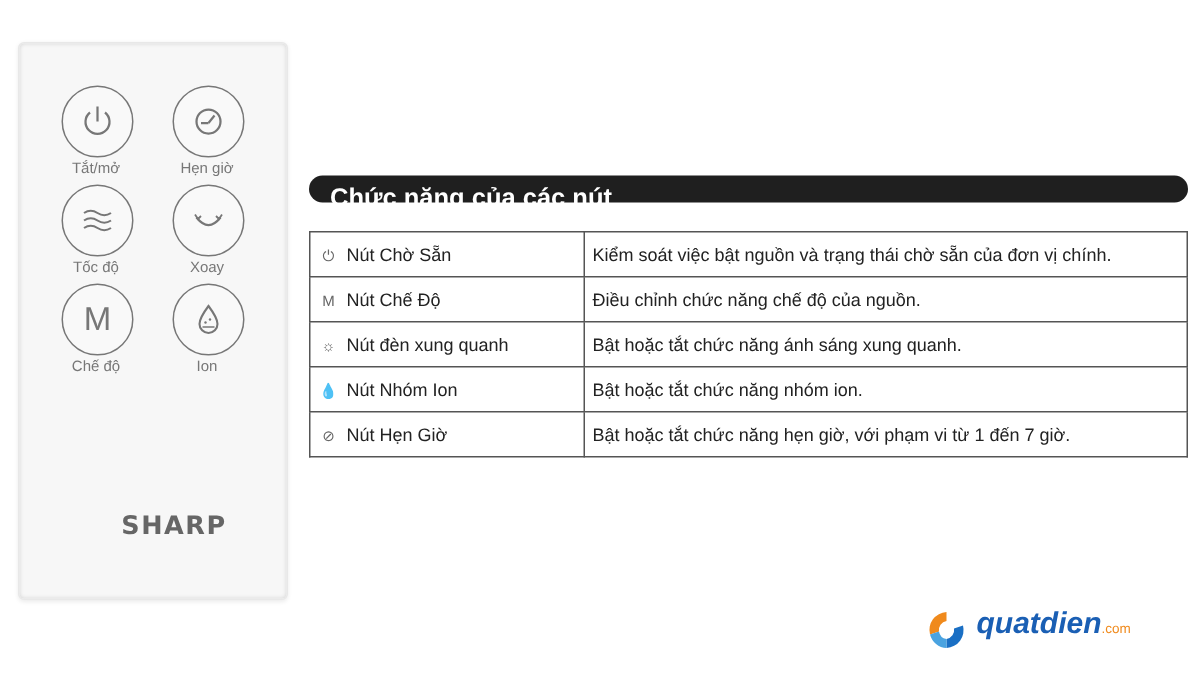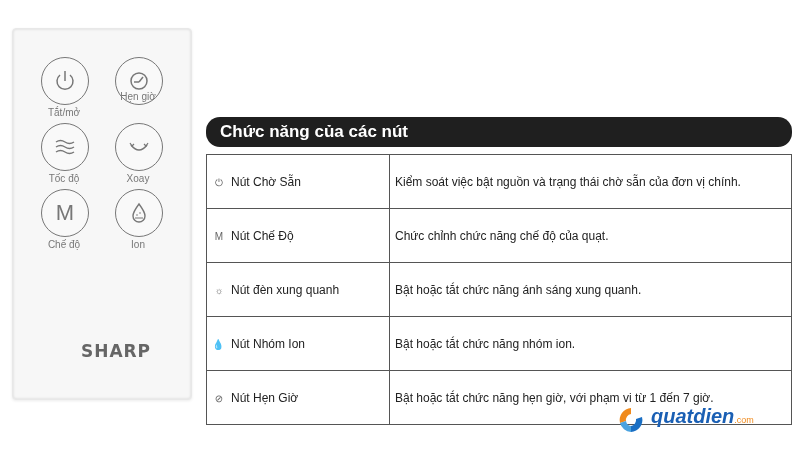--- a/index.html
+++ b/index.html
@@ -2,23 +2,23 @@
 <html><head>
 <meta charset="utf-8">
 <style>
   html,body{margin:0;padding:0;}
   body{width:800px;height:450px;background:#fff;position:relative;overflow:hidden;font-family:"Liberation Sans",sans-serif;color:#222;}
   .remote{position:absolute;left:12px;top:28px;width:178px;height:370px;background:#f7f7f7;border-radius:4px;box-shadow:0 0 3px rgba(0,0,0,0.15) inset, 0 1px 3px rgba(0,0,0,0.08);border:1px solid #e8e8e8;}
   .btn{position:absolute;width:46px;height:46px;border:1.6px solid #777;border-radius:50%;background:#f9f9f9;display:flex;align-items:center;justify-content:center;}
   .btn svg{width:28px;height:28px;}
   .blabel{position:absolute;width:70px;text-align:center;font-size:10px;color:#777;}
   .brand{position:absolute;left:0;width:206px;top:312px;text-align:center;font-weight:bold;font-size:17px;letter-spacing:1px;color:#666;font-family:"DejaVu Sans",sans-serif;}
-  .title-bar{position:absolute;left:206px;top:117px;width:586px;height:30px;background:#1f1f1f;border-radius:14px 14px 14px 14px;color:#fff;font-weight:bold;font-size:17px;line-height:30px;padding-left:14px;box-sizing:border-box;}
+  .title-bar{position:absolute;left:206px;top:117px;width:586px;height:18px;background:#1f1f1f;border-radius:14px 14px 14px 14px;color:#fff;font-weight:bold;font-size:17px;line-height:30px;padding-left:14px;box-sizing:border-box;}
   table{position:absolute;left:206px;top:154px;width:586px;border-collapse:collapse;font-size:12px;}
-  td{border:1px solid #555;height:21px;padding:16px 5px;white-space:nowrap;color:#222;}
+  td{border:1px solid #555;height:21px;padding:4px 5px;white-space:nowrap;color:#222;}
   td.c1{width:172px;}
   .ico{display:inline-block;width:14px;color:#666;font-size:10px;text-align:center;margin-right:5px;}
   .logo{position:absolute;left:616px;top:405px;display:flex;}
   .logo .name{font-style:italic;font-weight:bold;color:#1a5fb4;font-size:20px;margin-left:5px;}
   .logo .dom{color:#f08a1c;font-size:9px;font-style:normal;font-weight:normal;}
 </style>
 </head>
 <body>
 
 <div class="remote">
@@ -30,21 +30,21 @@
   </div>
   <div class="blabel" style="left:16px;top:78px;">Tắt/mở</div>
 
   <div class="btn" style="left:102px;top:28px;">
     <svg viewBox="0 0 28 28">
         <circle cx="14" cy="14" r="8" fill="none" stroke="#777" stroke-width="1.5"></circle>
         <line x1="9" y1="15" x2="14" y2="15" stroke="#777" stroke-width="1.5"></line>
         <line x1="14" y1="15" x2="18" y2="10" stroke="#777" stroke-width="1.5"></line>
       </svg>
   </div>
-  <div class="blabel" style="left:90px;top:62px;text-align:center;">Hẹn giờ</div>
+  <div class="blabel" style="left:90px;top:78px;text-align:center;">Hẹn giờ</div>
 
   <div class="btn" style="left:28px;top:94px;">
     <svg viewBox="0 0 28 28">
         <path d="M5 9 q4.5-3 9 0 t9 0 M5 14 q4.5-3 9 0 t9 0 M5 19 q4.5-3 9 0 t9 0" fill="none" stroke="#777" stroke-width="1.4"></path>
       </svg>
   </div>
   <div class="blabel" style="left:16px;top:144px;">Tốc độ</div>
 
   <div class="btn" style="left:102px;top:94px;">
     <svg viewBox="0 0 28 28">
@@ -75,21 +75,21 @@
 <div class="title-bar">Chức năng của các nút</div>
 
 <table>
   <tbody id="tbody">
       <tr>
         <td class="c1"><span class="ico">⏻</span><span>Nút Chờ Sẵn</span></td>
         <td>Kiểm soát việc bật nguồn và trạng thái chờ sẵn của đơn vị chính.</td>
       </tr>
       <tr>
         <td class="c1"><span class="ico">M</span><span>Nút Chế Độ</span></td>
-        <td>Chức chỉnh chức năng chế độ của quạt.</td>
+        <td>Điều chỉnh chức năng chế độ của nguồn.</td>
       </tr>
       <tr>
         <td class="c1"><span class="ico">☼</span><span>Nút đèn xung quanh</span></td>
         <td>Bật hoặc tắt chức năng ánh sáng xung quanh.</td>
       </tr>
       <tr>
         <td class="c1"><span class="ico">💧</span><span>Nút Nhóm Ion</span></td>
         <td>Bật hoặc tắt chức năng nhóm ion.</td>
       </tr>
       <tr>

